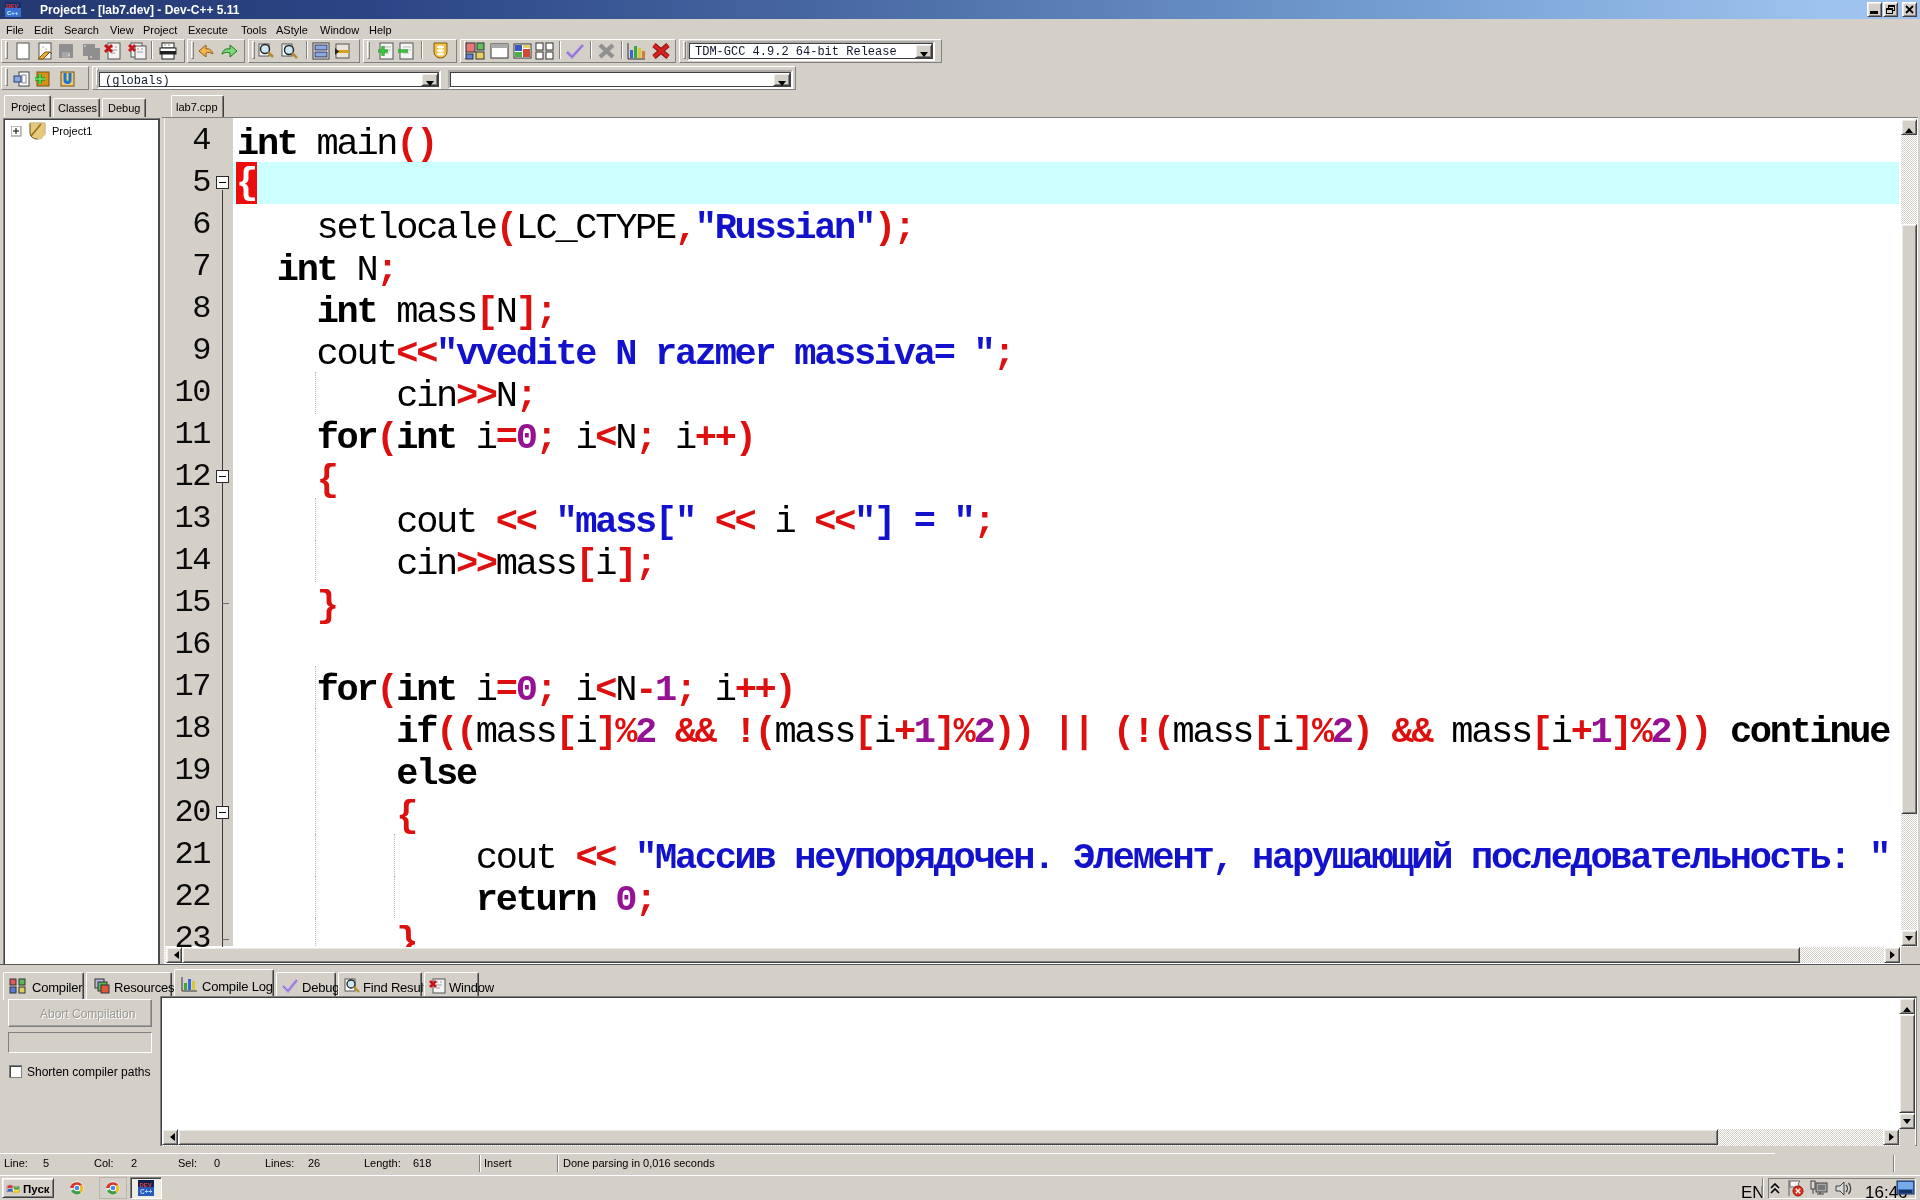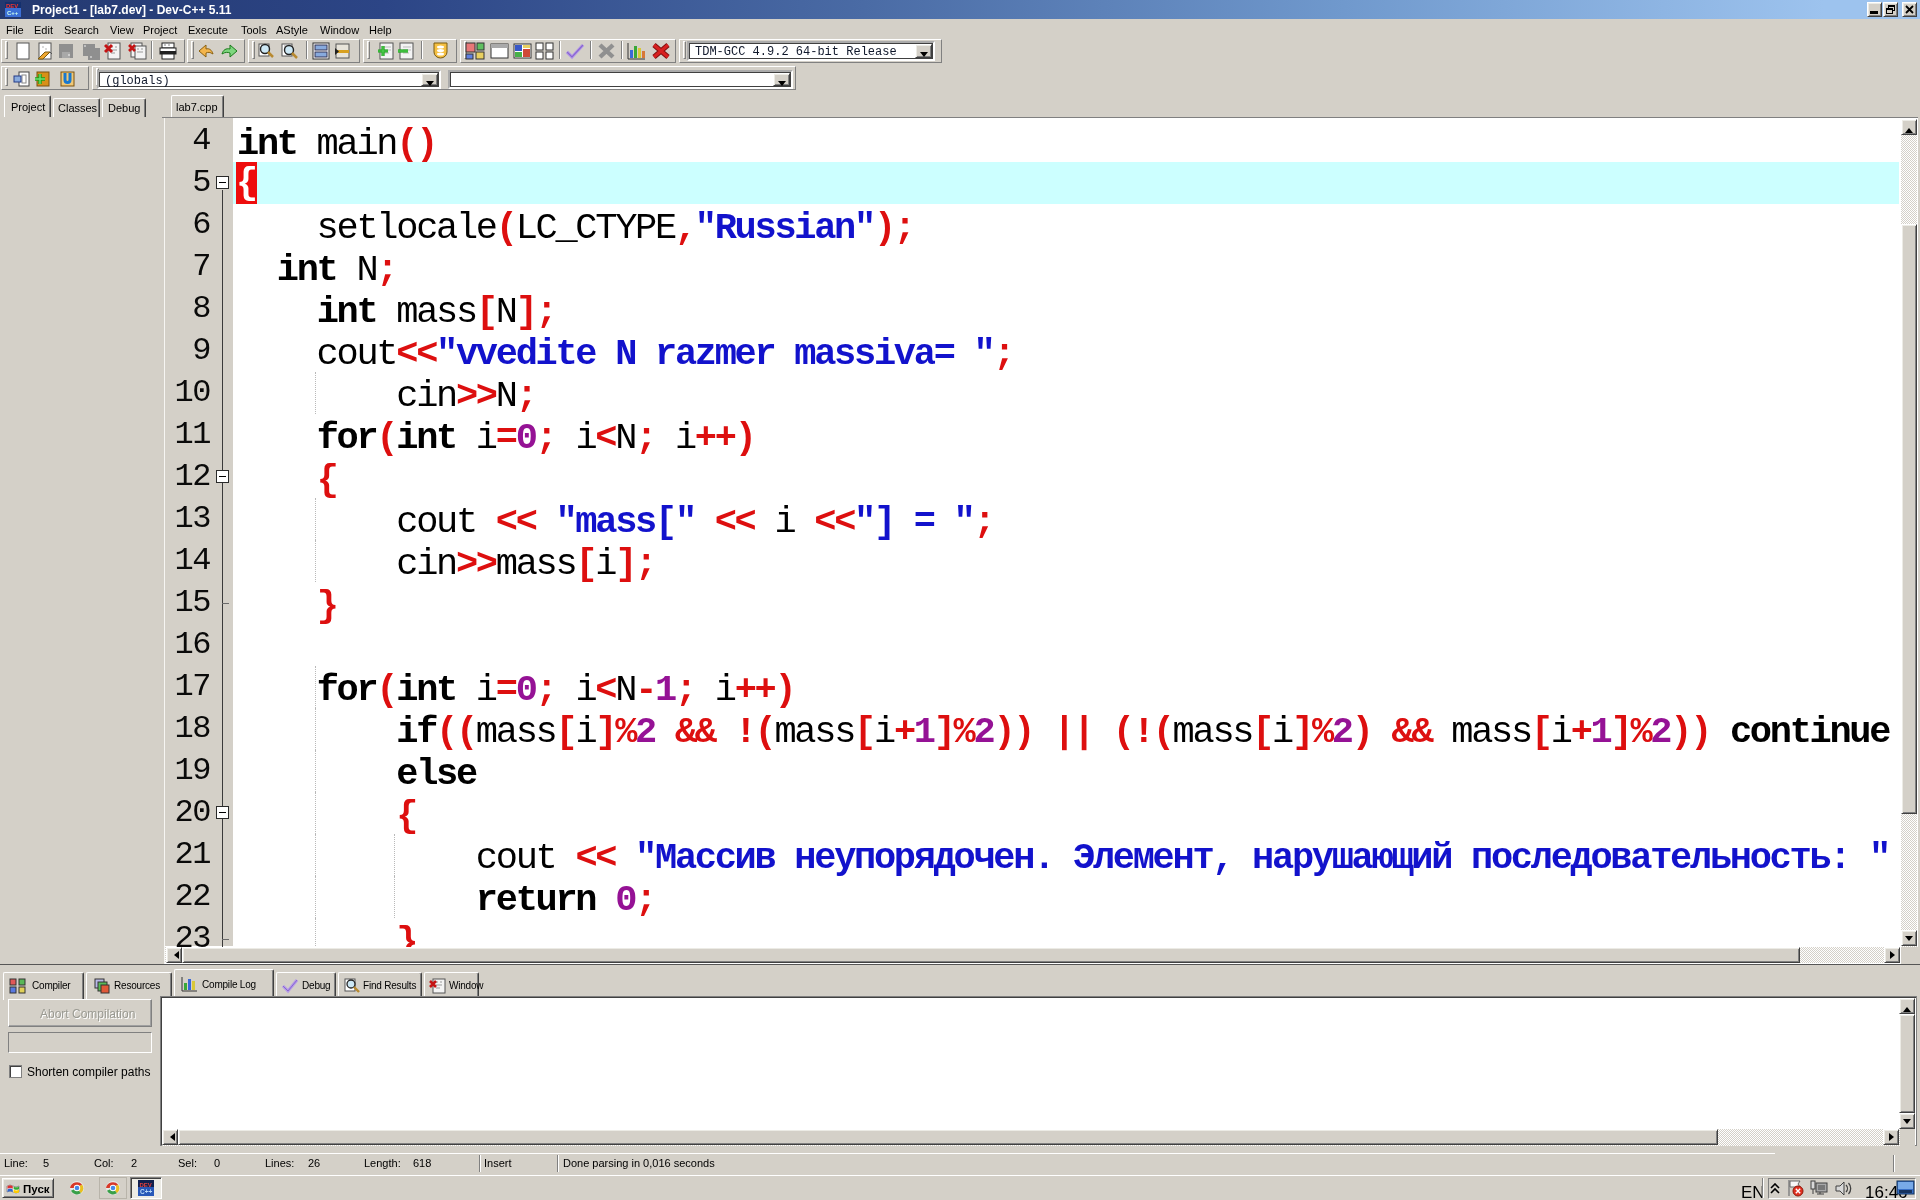--- a/index.html
+++ b/index.html
@@ -1,21 +1,21 @@
 <!DOCTYPE html>
 <html><head>
 <meta charset="utf-8">
 <style>
 * { margin:0; padding:0; box-sizing:border-box; }
 html,body { width:1920px; height:1200px; overflow:hidden; background:#d4d0c8; font-family:"Liberation Sans",sans-serif; }
 #app { position:absolute; left:0; top:0; width:1920px; height:1200px; }
 
 #titlebar { position:absolute; left:0; top:0; width:1920px; height:19px;
   background:linear-gradient(to right,#243970 0%,#2c4586 20%,#4a6ba5 45%,#7099cd 70%,#9dc3ee 95%); }
-#titletext { position:absolute; left:32px; top:3px; color:#fff; font-size:12px; font-weight:bold; letter-spacing:0px; }
+#titletext { position:absolute; left:40px; top:3px; color:#fff; font-size:12px; font-weight:bold; letter-spacing:0px; }
 .wbtn { position:absolute; top:2px; width:15px; height:15px; background:#d4d0c8;
   border-top:1px solid #fff; border-left:1px solid #fff; border-right:1px solid #404040; border-bottom:1px solid #404040;
   box-shadow:inset 1px 1px 0 #ecebe5, inset -1px -1px 0 #808080;
   font-size:11px; text-align:center; line-height:13px; color:#000; font-weight:bold; }
 
 #menubar { position:absolute; left:0; top:19px; width:1920px; height:19px; background:#d4d0c8; }
 #menubar span { position:absolute; top:5px; font-size:11px; color:#000; }
 
 #tb1 { position:absolute; left:0; top:38px; width:1920px; height:27px; background:#d4d0c8; }
 #tb2 { position:absolute; left:0; top:65px; width:1920px; height:26px; background:#d4d0c8; }
@@ -52,21 +52,21 @@
 .bracebox { position:absolute; left:71px; top:44px; width:21px; height:42px; background:#ee0d0d; color:#fff; font-family:"Liberation Mono",monospace; font-size:37px; line-height:42px; font-weight:bold; text-align:center; }
 .guide { position:absolute; width:1px; border-left:1px dotted #b9b9b9; }
 
 .sb { position:absolute; background:#d4d0c8; }
 .sbtrack { background-image:conic-gradient(#fff 0 25%,#d4d0c8 0 50%,#fff 0 75%,#d4d0c8 0); background-size:2px 2px; }
 .sbbtn { position:absolute; background:#d4d0c8; border-top:1px solid #fff; border-left:1px solid #fff; border-right:1px solid #404040; border-bottom:1px solid #404040; box-shadow:inset 1px 1px 0 #ecebe5, inset -1px -1px 0 #808080; }
 .sbthumb { position:absolute; background:#d4d0c8; border-top:1px solid #fff; border-left:1px solid #fff; border-right:1px solid #404040; border-bottom:1px solid #404040; box-shadow:inset 1px 1px 0 #ecebe5, inset -1px -1px 0 #808080; }
 .arr { position:absolute; width:0; height:0; }
 
 #btabs { position:absolute; left:0; top:965px; width:1920px; height:35px; background:#d4d0c8; }
-.btab { position:absolute; top:7px; height:28px; background:#d4d0c8; border-top:1px solid #fff; border-left:1px solid #fff; border-right:1px solid #404040; box-shadow:inset -1px 0 0 #808080; border-top-left-radius:2px; border-top-right-radius:2px; font-size:10px; letter-spacing:-0.2px; white-space:nowrap; }
+.btab { position:absolute; top:7px; height:28px; background:#d4d0c8; border-top:1px solid #fff; border-left:1px solid #fff; border-right:1px solid #404040; box-shadow:inset -1px 0 0 #808080; border-top-left-radius:2px; border-top-right-radius:2px; font-size:13px; letter-spacing:-0.2px; white-space:nowrap; }
 
 #bpanel { position:absolute; left:0; top:1000px; width:1920px; height:147px; background:#d4d0c8; }
 #logbox { position:absolute; left:160px; top:-4px; width:1757px; height:150px; background:#fff; border:1px solid #808080; box-shadow:inset 1px 1px 0 #404040; }
 #logtext { position:absolute; left:6px; top:1px; font-family:"Liberation Mono",monospace; font-size:13.3px; line-height:15.9px; color:#000; white-space:pre; }
 
 #statusbar { position:absolute; left:0; top:1153px; width:1775px; height:20px; background:#d4d0c8; border-top:1px solid #fff; font-size:11px; }
 #statusbar span { position:absolute; top:3px; }
 .ssep { position:absolute; top:1px; width:2px; height:17px; border-left:1px solid #808080; border-right:1px solid #fff; }
 
 #taskbar { position:absolute; left:0; top:1175px; width:1920px; height:20px; background:#d4d0c8; border-top:1px solid #fff; }
@@ -309,20 +309,33 @@
       </div>
   <div class="tab" style="left:171px;top:4px;width:53px;height:22px;">
         <span style="position:absolute;left:4px;top:5px">lab7.cpp</span>
       </div>
 </div>
 
 <div id="main">
   <div style="position:absolute;left:162px;top:0;width:1756px;height:1px;background:#808080"></div>
   <div style="position:absolute;left:1918px;top:0;width:2px;height:848px;background:#d4d0c8"></div>
   <div style="position:absolute;left:164px;top:1px;width:1px;height:846px;background:#f6f5f2"></div>
+  <div id="treepanel">
+    <svg class="ico" style="left:7px;top:7px" width="11" height="11" viewBox="0 0 11 11">
+      <rect x="0" y="0" width="10" height="10" fill="#fff" stroke="#808080"></rect>
+      <line x1="2" y1="5" x2="8" y2="5" stroke="#000"></line>
+          <line x1="5" y1="2" x2="5" y2="8" stroke="#000"></line>
+    </svg>
+    <svg class="ico" style="left:24px;top:3px" width="19" height="18" viewBox="0 0 19 18">
+      <path d="M2 1 h15 v10 a7 6 0 0 1 -7.5 6 a7 6 0 0 1 -7.5 -6 z" fill="#e8c87a" stroke="#6a5218"></path>
+      <path d="M2 1 h15 v10 a7 6 0 0 1 -7.5 6" fill="none" stroke="#fff0c0"></path>
+      <path d="M13 2 L3 14" stroke="#8a6a20" stroke-width="1.4"></path>
+    </svg>
+    <span style="position:absolute;left:48px;top:6px;font-size:11px">Project1</span>
+  </div>
   <div id="editor">
     <div id="gutter"></div>
     <div class="curline"></div>
     <div class="bracebox">{</div>
     <div id="lnums">
     <div class="lnum" style="left:0px;top:2px">4</div>
     <div class="lnum" style="left:0px;top:44px">5</div>
     <div class="lnum" style="left:0px;top:86px">6</div>
     <div class="lnum" style="left:0px;top:128px">7</div>
     <div class="lnum" style="left:0px;top:170px">8</div>

